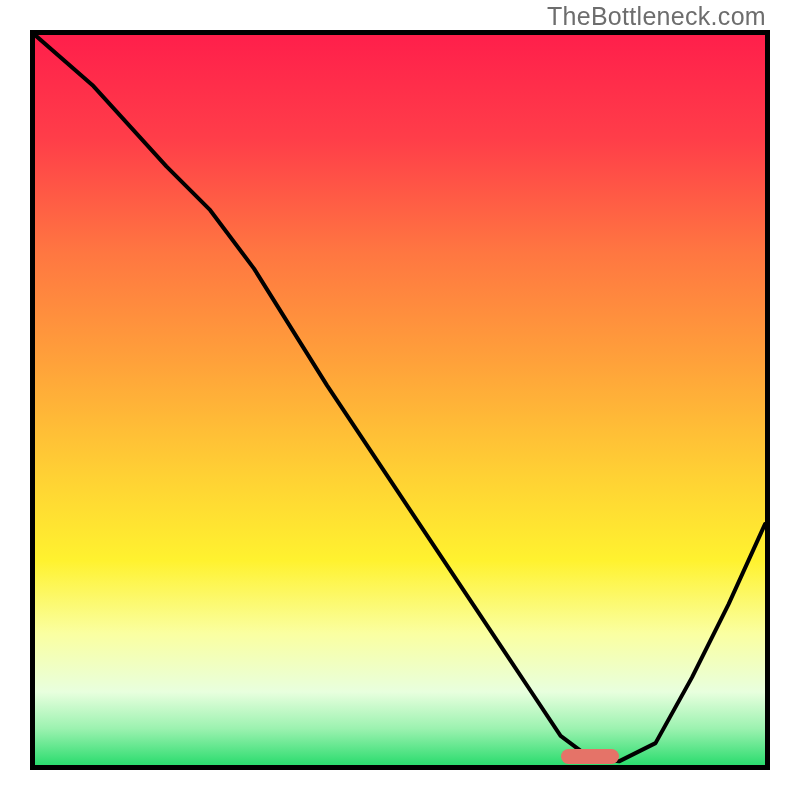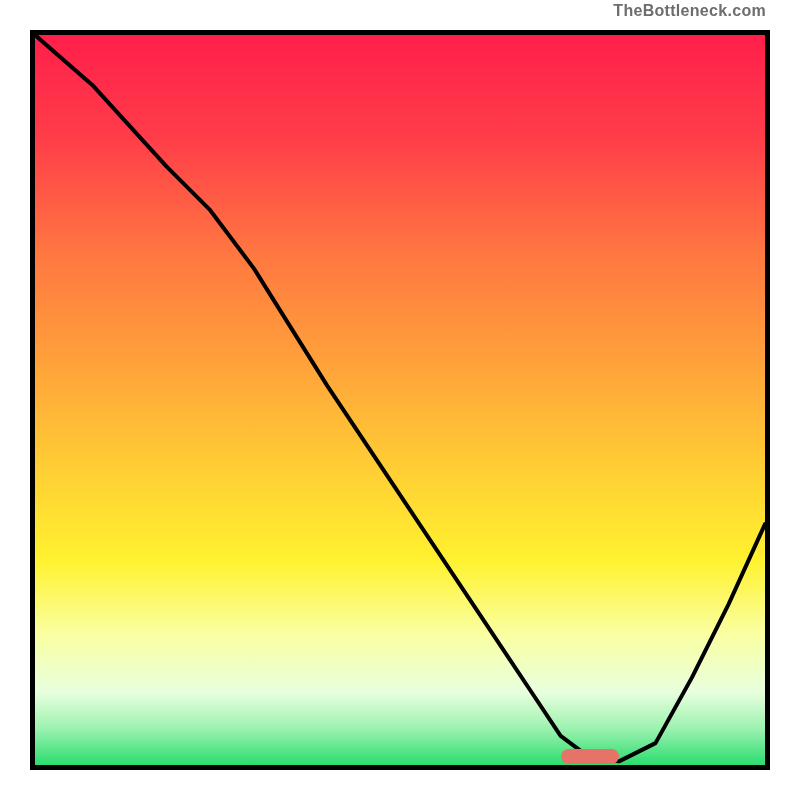--- a/index.html
+++ b/index.html
@@ -1,18 +1,18 @@
 <!DOCTYPE html>
 <html><head>
 <meta charset="utf-8">
 <style>
   html,body{margin:0;padding:0;width:800px;height:800px;background:#fff;font-family:Arial,Helvetica,sans-serif}
   .frame{position:absolute;left:30px;top:30px;width:740px;height:740px;border:5px solid #000;box-sizing:border-box;overflow:hidden}
   .gradient{position:absolute;inset:0}
-  .watermark{position:absolute;top:2px;right:34px;font-size:16px;font-weight:700;color:#6d6d6d;letter-spacing:.3px}
+  .watermark{position:absolute;top:2px;right:34px;font-size:25px;font-weight:400;color:#6d6d6d;letter-spacing:.3px}
   svg.curve{position:absolute;inset:0}
   .marker{position:absolute;height:15px;width:58px;border-radius:8px;background:#e57368}
 </style>
 </head>
 <body>
 
 <div class="watermark">TheBottleneck.com</div>
 
 <div class="frame">
   <svg class="gradient" width="730" height="730" preserveAspectRatio="none" viewBox="0 0 100 100">

